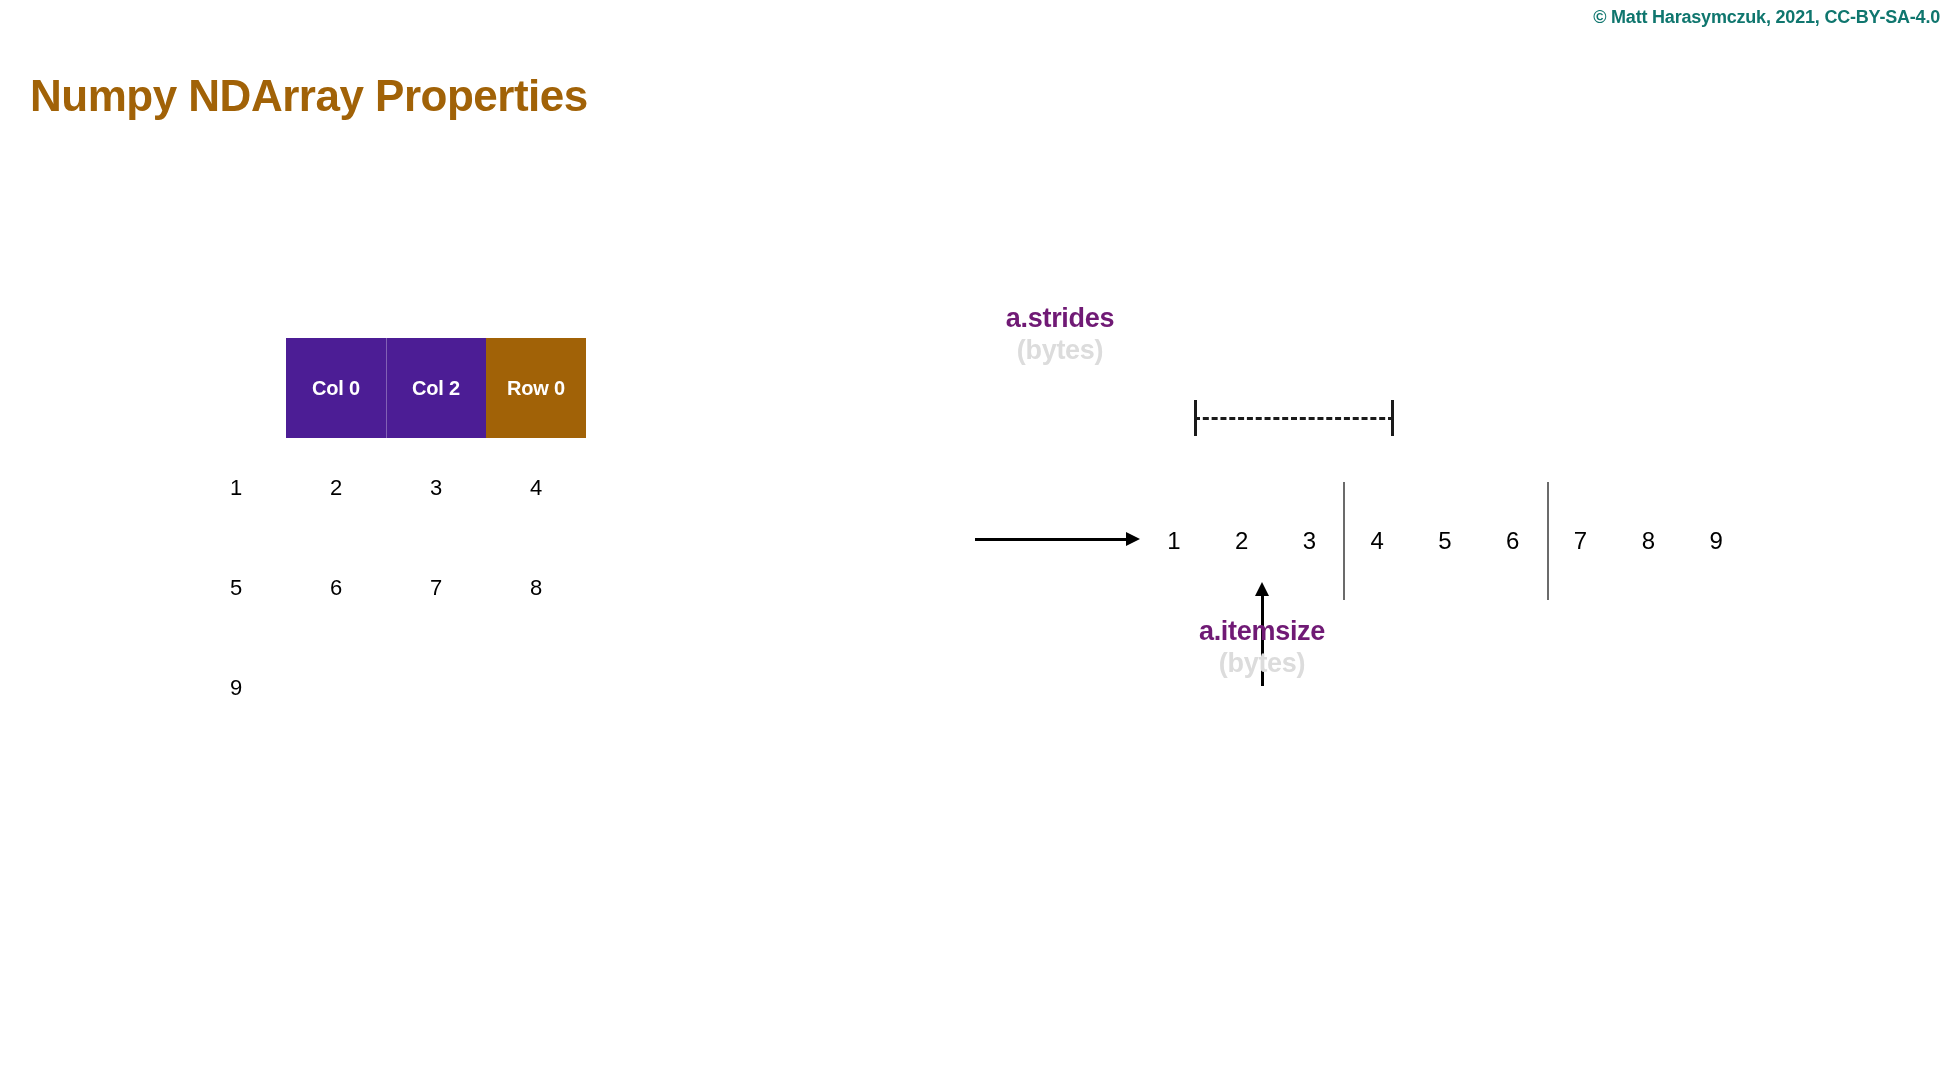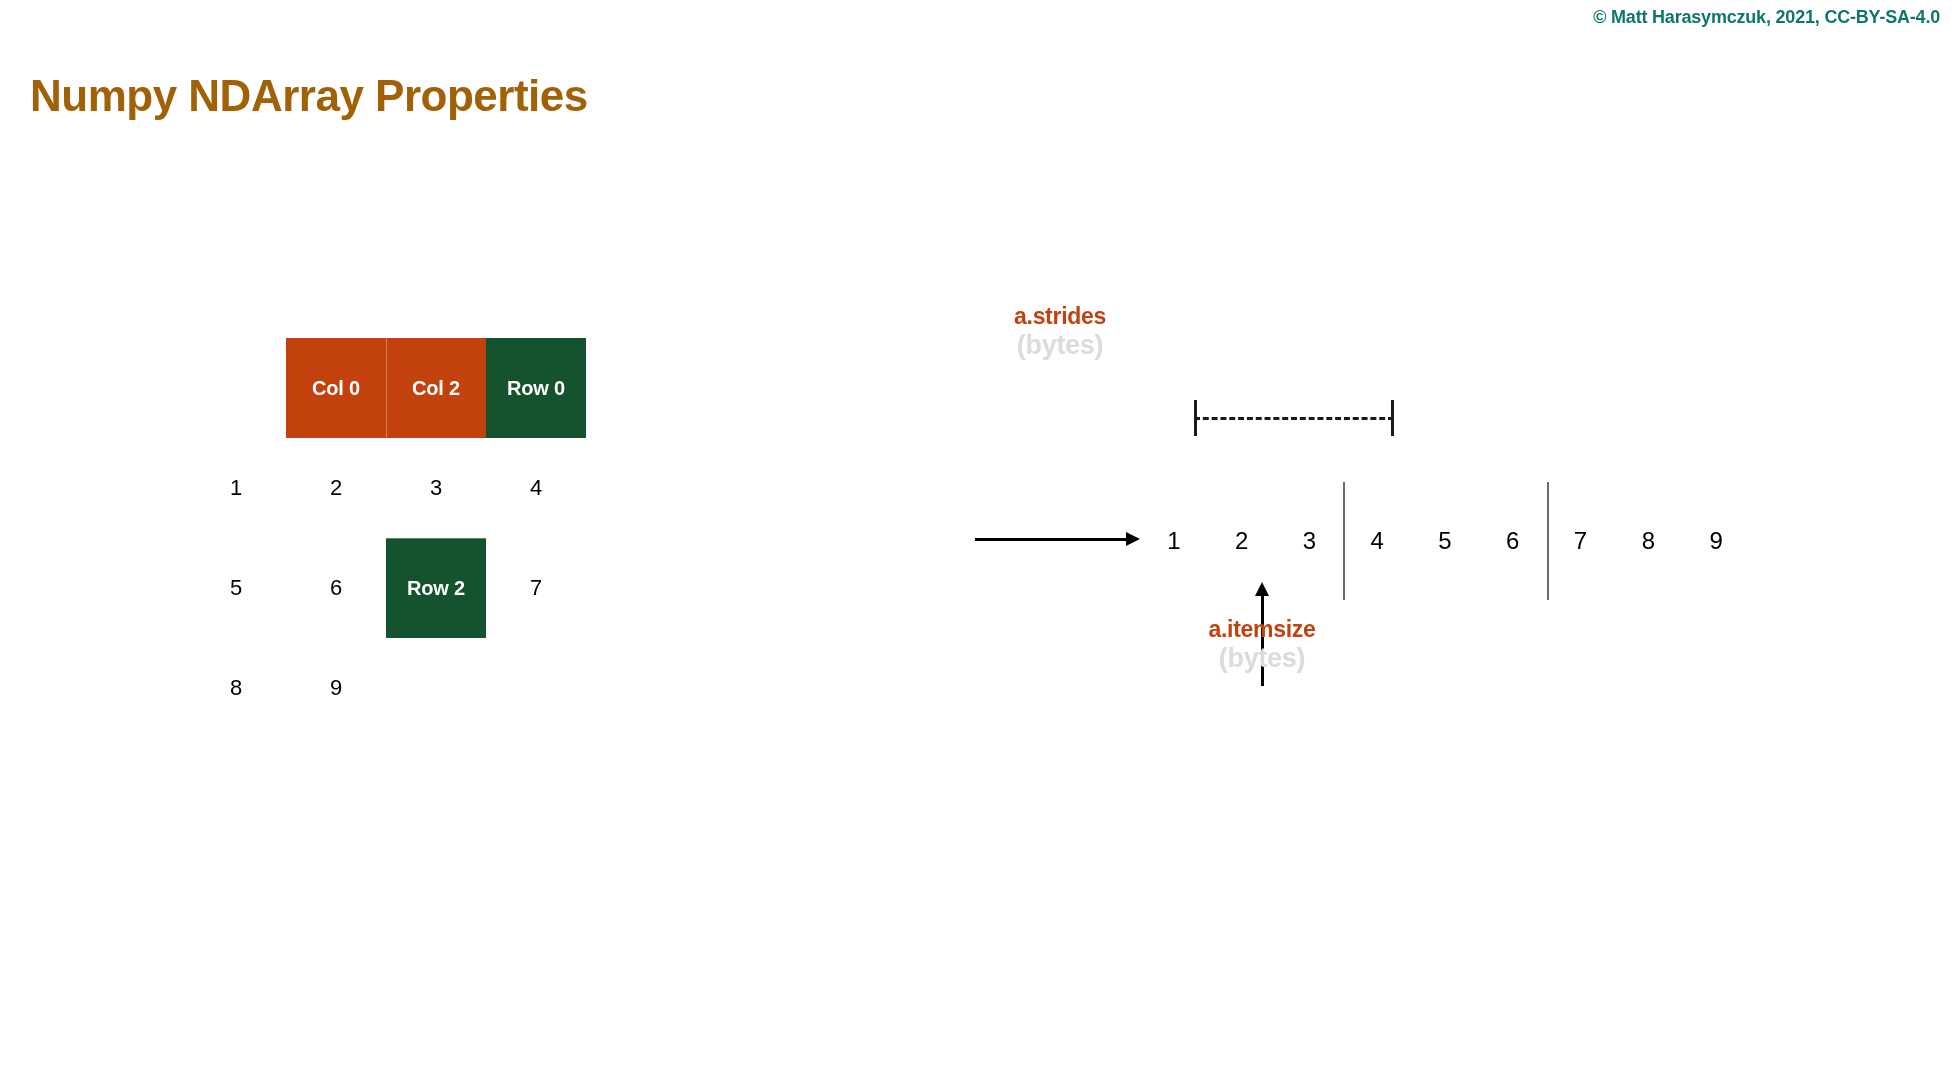--- a/index.html
+++ b/index.html
@@ -56,30 +56,30 @@
   }
   .mt-cell {
     display: flex;
     align-items: center;
     justify-content: center;
     font-size: 21px;
     color: #000;
   }
   .mt-corner { background: transparent; }
   .mt-colhead {
-    background: #c2410c;
+    background: #4c1d95;
     color: #ffffff;
     font-weight: bold;
     font-size: 20px;
     letter-spacing: -0.2px;
     box-shadow: inset 1px 0 0 rgba(255,255,255,0.30);
   }
   .mt-colhead.first { box-shadow: none; }
   .mt-rowhead {
-    background: #14532d;
+    background: #a16207;
     color: #ffffff;
     font-weight: bold;
     font-size: 20px;
     letter-spacing: -0.2px;
     box-shadow: inset 0 1px 0 rgba(255,255,255,0.30);
   }
   .mt-rowhead.first { box-shadow: none; }
   .mt-value {
     background: #ffffff;
     font-size: 22px;
@@ -90,23 +90,23 @@
   #memory-diagram {
     position: absolute;
     left: 820px;
     top: 290px;
     width: 1100px;
     height: 450px;
   }
 
   .lbl { position: absolute; text-align: center; white-space: nowrap; }
   .lbl .lbl-main {
-    font-size: 23px;
-    font-weight: bold;
-    color: #c2410c;
+    font-size: 27px;
+    font-weight: bold;
+    color: #701a75;
     letter-spacing: -0.3px;
     line-height: 1.18;
   }
   .lbl .lbl-sub {
     font-size: 27px;
     font-weight: bold;
     color: #dcdcdc;
     letter-spacing: -0.3px;
     line-height: 1.18;
   }
@@ -243,21 +243,20 @@
 
     <div class="mt-cell mt-rowhead first">Row 0</div>
     <div class="mt-cell mt-value">1</div>
     <div class="mt-cell mt-value">2</div>
     <div class="mt-cell mt-value">3</div>
 
     <div class="mt-cell mt-value">4</div>
     <div class="mt-cell mt-value">5</div>
     <div class="mt-cell mt-value">6</div>
 
-    <div class="mt-cell mt-rowhead">Row 2</div>
     <div class="mt-cell mt-value">7</div>
     <div class="mt-cell mt-value">8</div>
     <div class="mt-cell mt-value">9</div>
   </div>
 </div>
 
 <div id="memory-diagram">
 
   <div class="lbl" id="strides-label">
     <div class="lbl-main">a.strides</div>

